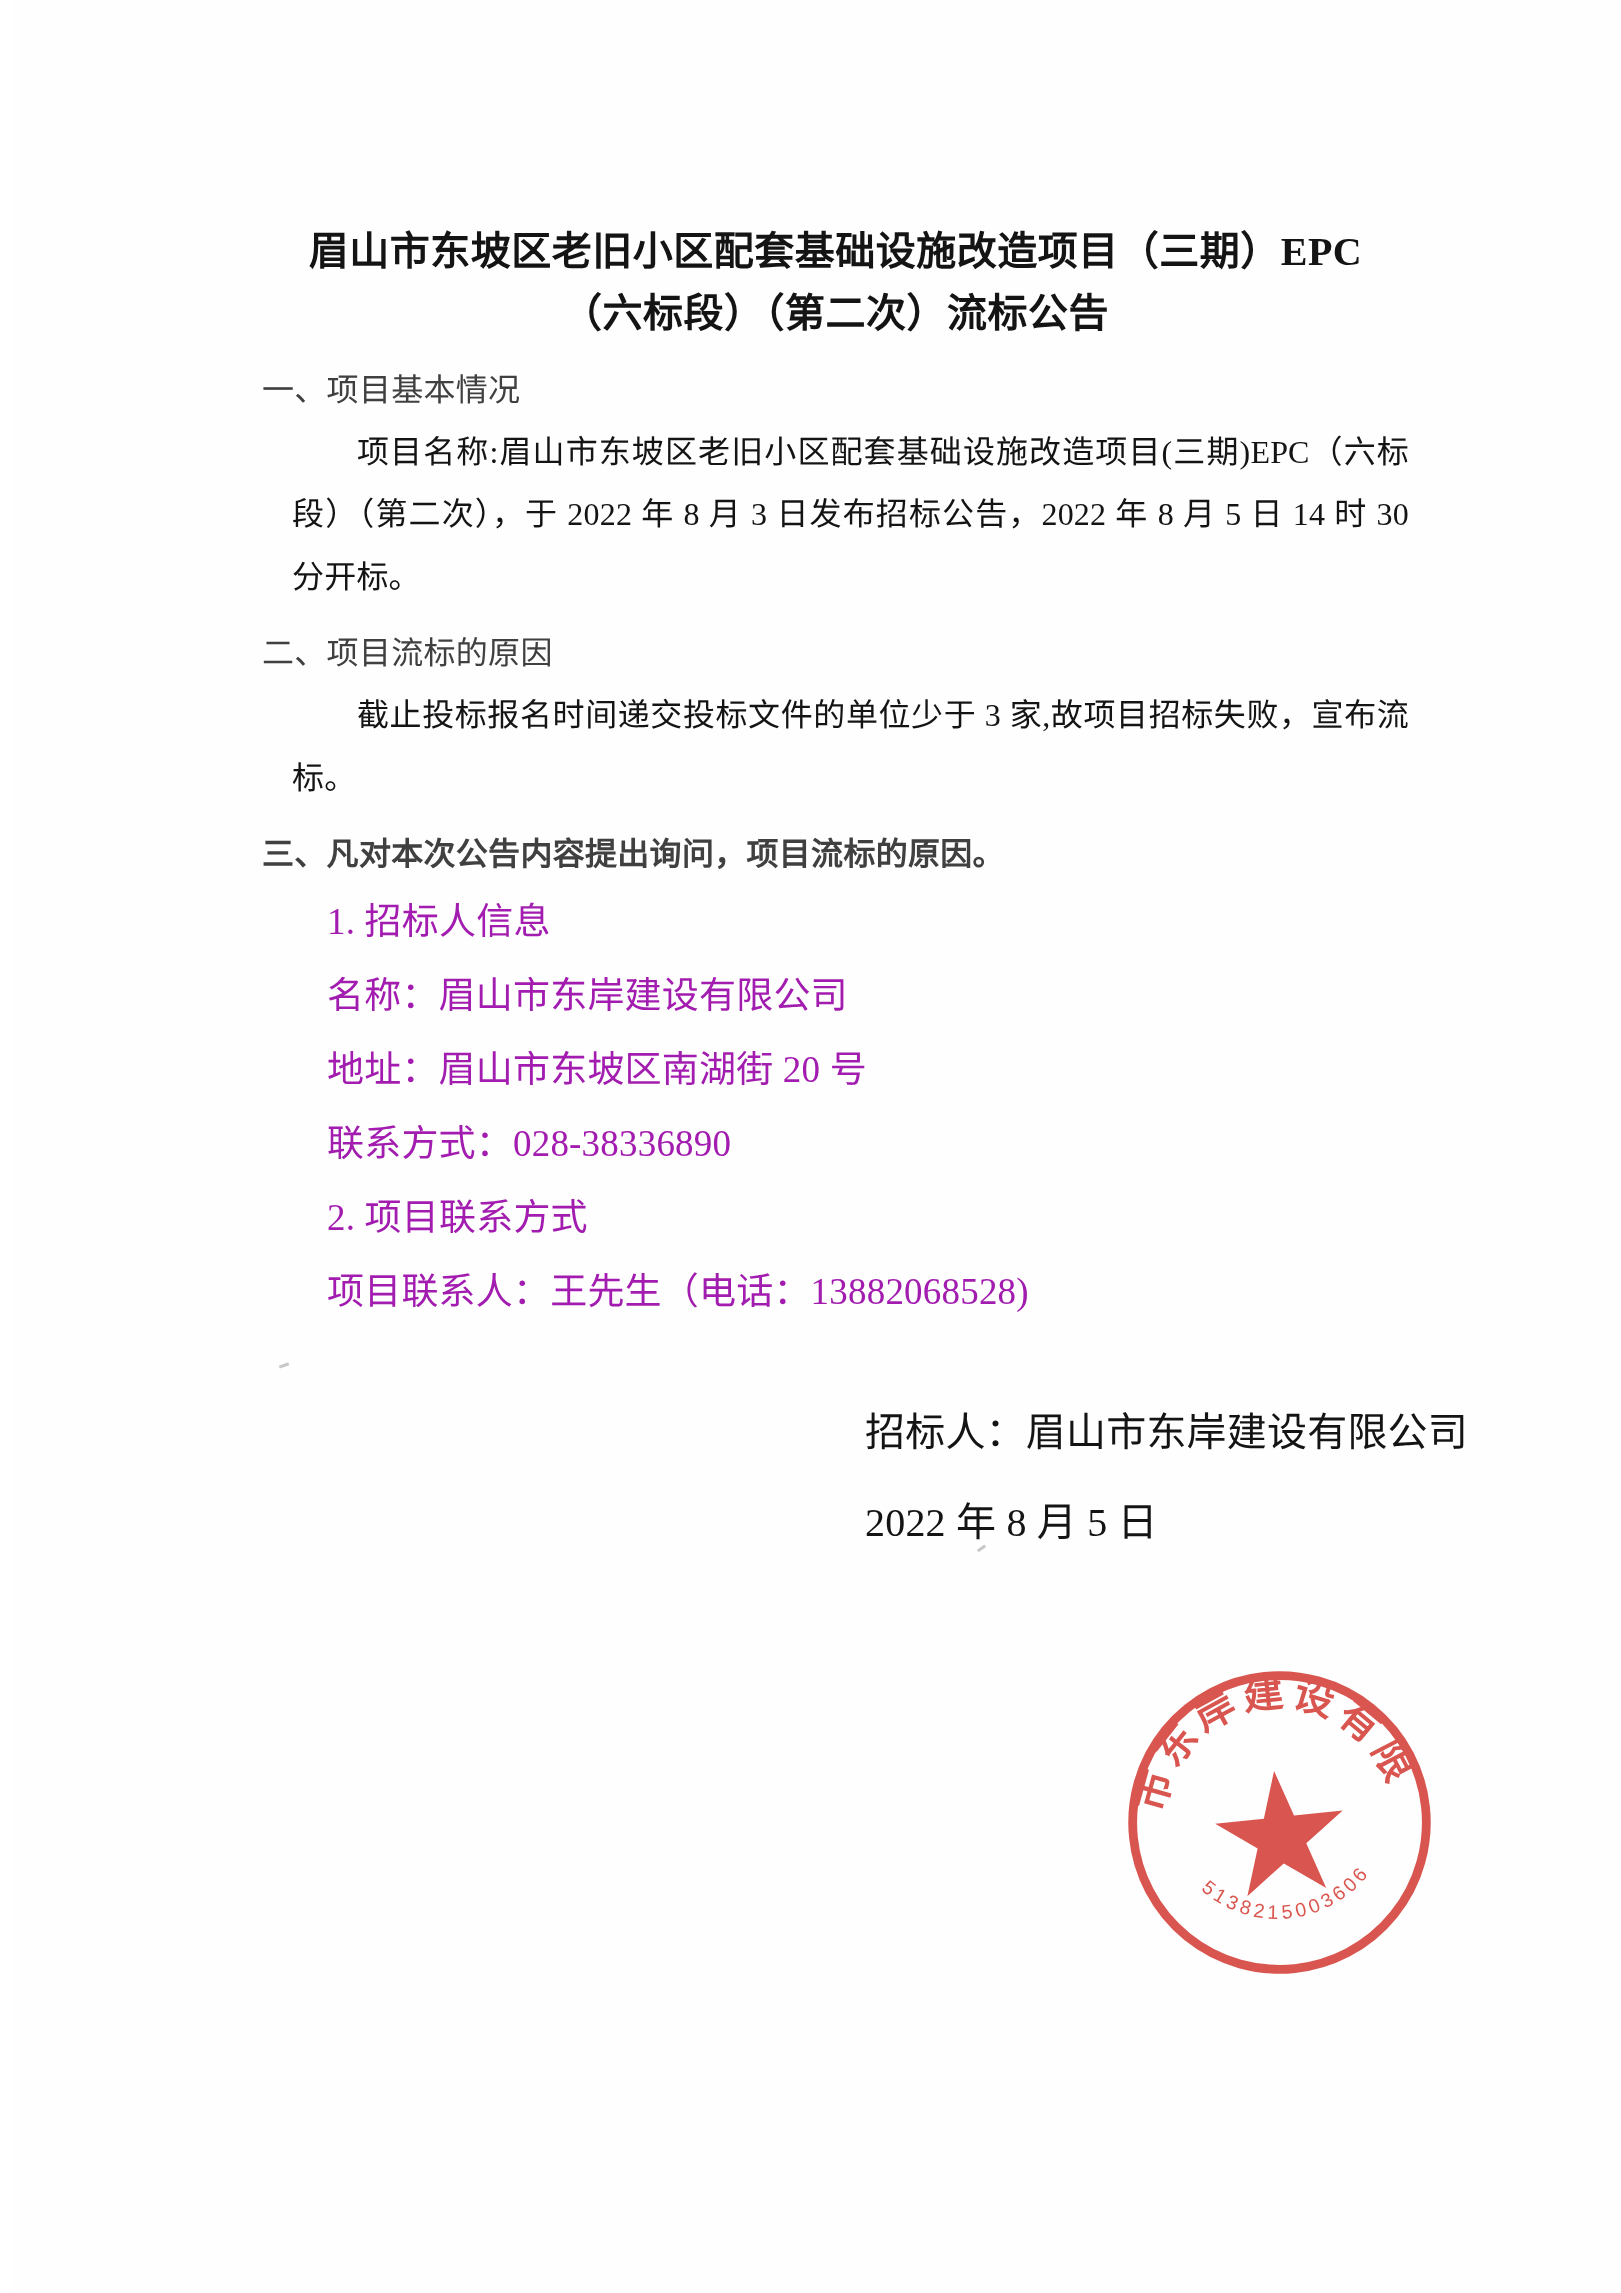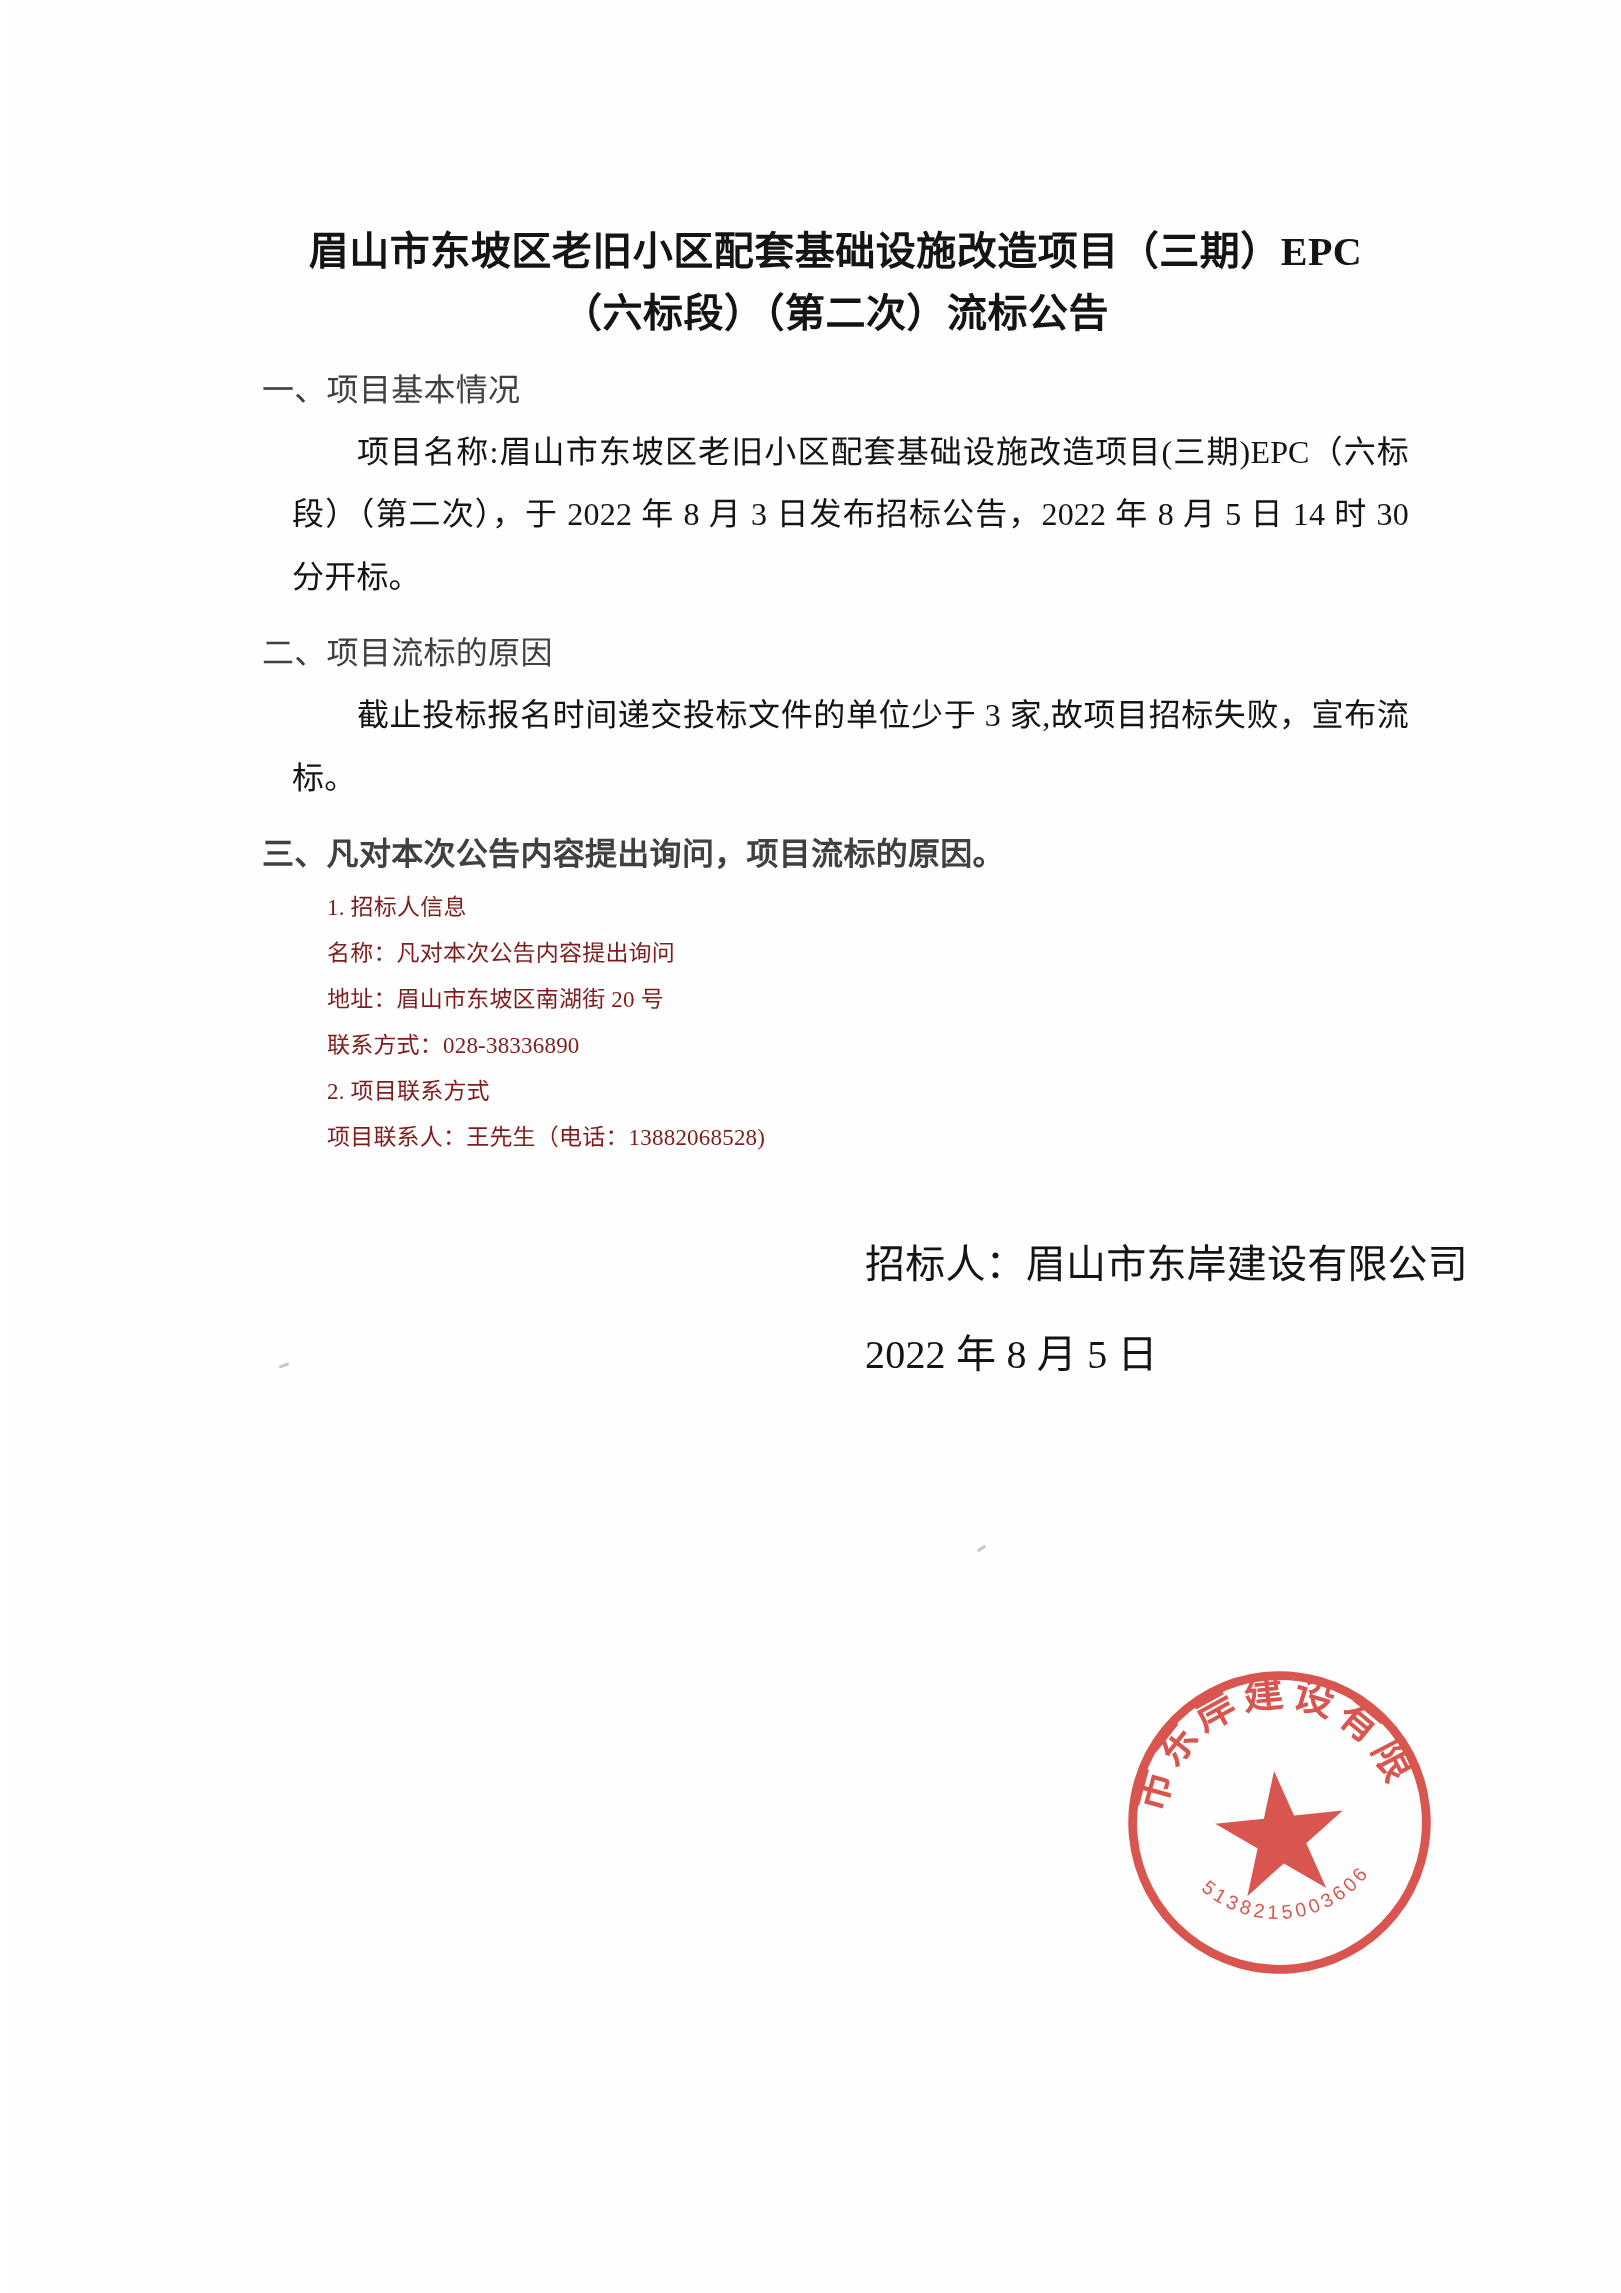--- a/index.html
+++ b/index.html
@@ -60,24 +60,24 @@
     font-size: 32px;
     line-height: 1.95;
     text-indent: 65px;
     color: #141414;
     letter-spacing: 0.2px;
     text-align: justify;
     margin-left: 30px;
   }
 
   .sub-line {
-    font-size: 23px;
+    font-size: 37px;
     line-height: 2.0;
     padding-left: 65px;
-    color: #7f1d1d;
+    color: #a21caf;
     letter-spacing: 0.2px;
   }
 
   .sign-block {
     margin-top: 59px;
     padding-left: 603px;
     position: relative;
   }
   .sign-line {
     font-size: 40px;
@@ -121,21 +121,21 @@
 
     <div class="section-heading">一、项目基本情况</div>
     <div class="para">项目名称:眉山市东坡区老旧小区配套基础设施改造项目(三期)EPC（六标段）（第二次），于 2022 年 8 月 3 日发布招标公告，2022 年 8 月 5 日 14 时 30 分开标。</div>
 
     <div class="section-heading">二、项目流标的原因</div>
     <div class="para">截止投标报名时间递交投标文件的单位少于 3 家,故项目招标失败，宣布流标。</div>
 
     <div class="section-heading bold">三、凡对本次公告内容提出询问，项目流标的原因。</div>
 
     <div class="sub-line">1. 招标人信息</div>
-    <div class="sub-line">名称：凡对本次公告内容提出询问</div>
+    <div class="sub-line">名称：眉山市东岸建设有限公司</div>
     <div class="sub-line">地址：眉山市东坡区南湖街 20 号</div>
     <div class="sub-line">联系方式：028-38336890</div>
     <div class="sub-line">2. 项目联系方式</div>
     <div class="sub-line">项目联系人：王先生（电话：13882068528)</div>
 
     <div class="sign-block">
       <div class="sign-line">招标人：眉山市东岸建设有限公司</div>
       <div class="sign-line">2022 年 8 月 5 日</div>
     </div>
 

